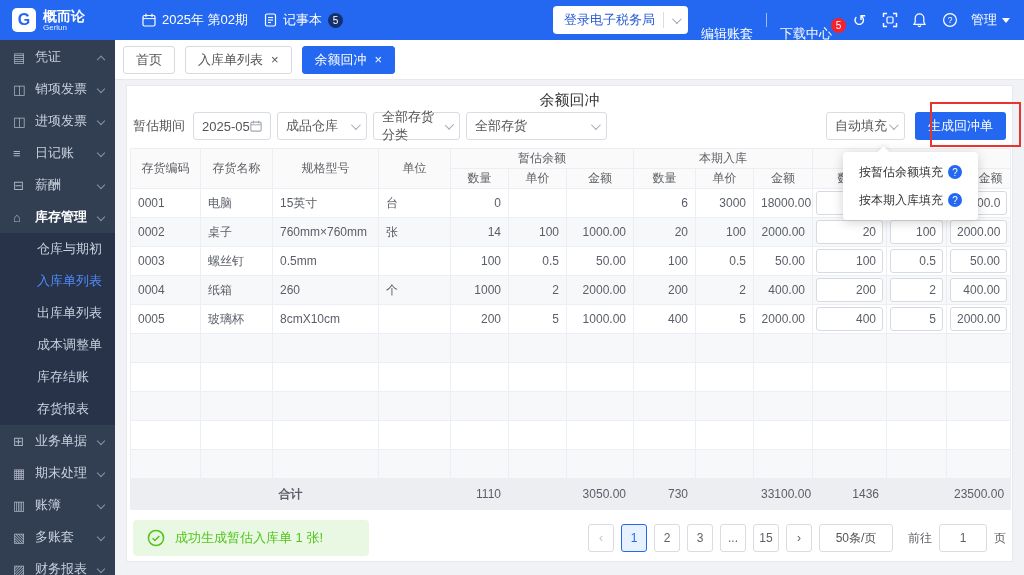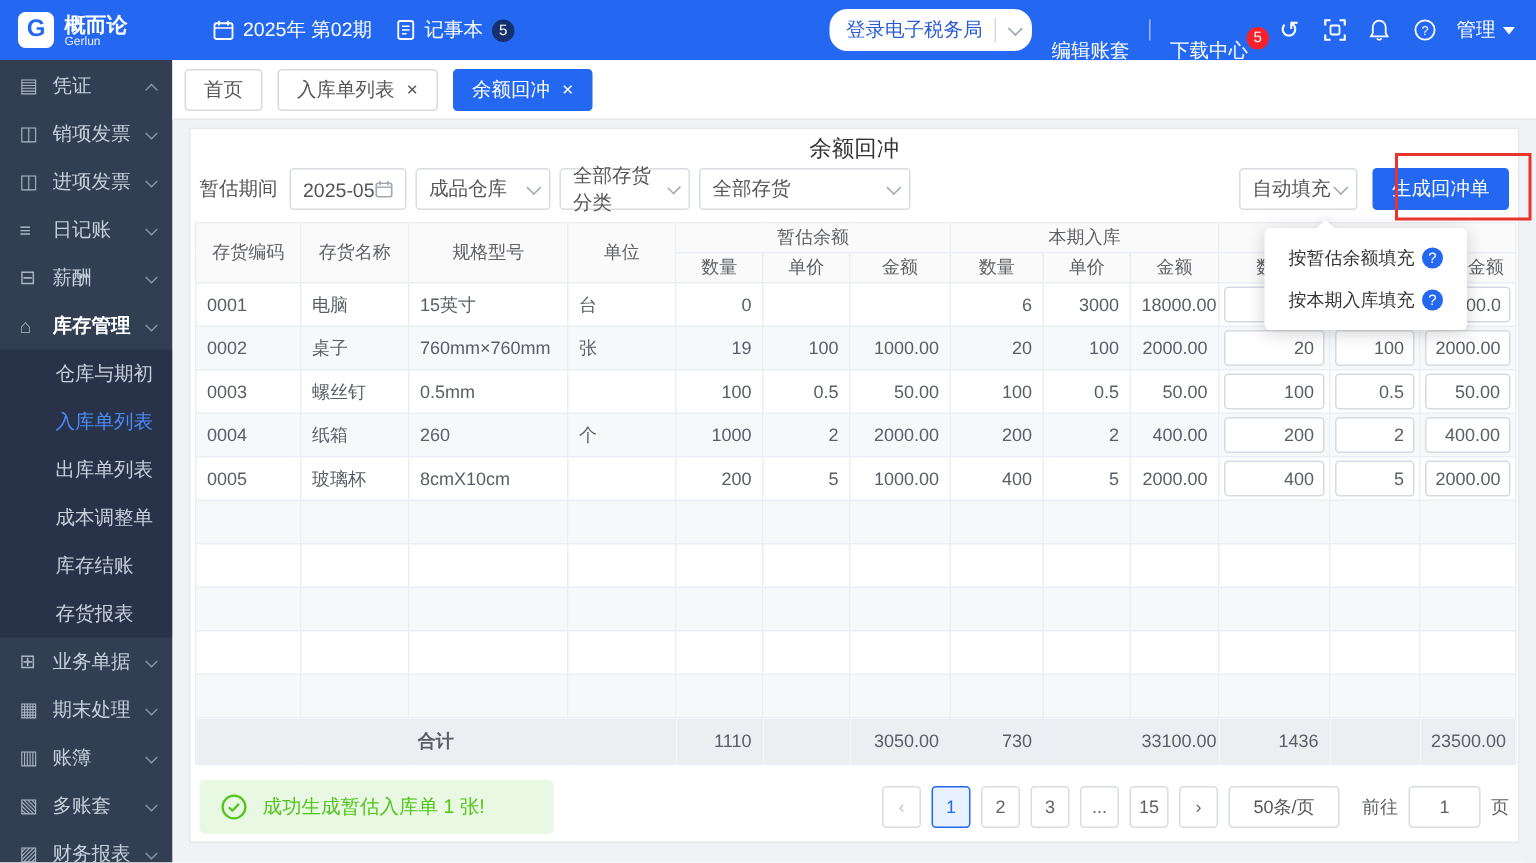--- a/index.html
+++ b/index.html
@@ -12,21 +12,21 @@
   .brand-mark { width:24px; height:24px; background:#fff; color:#2468f2; border-radius:5px; font-weight:bold; font-size:16px; display:flex; align-items:center; justify-content:center; }
   .brand-name { font-size:14px; font-weight:bold; line-height:14px; }
   .brand-sub { font-size:8px; line-height:9px; opacity:.9; }
   .company-wrap { display:flex; align-items:center; justify-content:space-between; width:243px; margin-left:5px; }
   .company { border-bottom:1px solid rgba(255,255,255,.85); padding-bottom:1px; cursor:pointer; }
   .caret { display:inline-block; width:7px; height:7px; border-right:1.4px solid currentColor; border-bottom:1.4px solid currentColor; transform:rotate(45deg) translateY(-2px); }
   .period, .notebook { display:flex; align-items:center; gap:6px; margin-left:27px; cursor:pointer; }
   .notebook { margin-left:16px; }
   .badge-dark { background:#14306e; color:#fff; width:15px; height:15px; border-radius:50%; font-size:10px; display:flex; align-items:center; justify-content:center; }
   .top-right { margin-left:auto; display:flex; align-items:center; gap:13px; }
-  .tax-btn { background:#fff; color:#2a5bd7; height:28px; border-radius:12px; display:flex; align-items:center; padding:0 9px 0 11px; gap:8px; cursor:pointer; font-size:13px; }
+  .tax-btn { background:#fff; color:#2a5bd7; height:28px; border-radius:4px; display:flex; align-items:center; padding:0 9px 0 11px; gap:8px; cursor:pointer; font-size:13px; }
   .tax-btn .sep { width:1px; height:16px; background:#dcdcdc; }
   .tax-btn .caret { color:#9aa3af; }
   .top-link { cursor:pointer; white-space:nowrap;margin-top:28px; }
   .vdiv { width:1px; height:14px; background:rgba(255,255,255,.55); }
   .dl-wrap { position:relative; padding-right:6px; }
   .badge-red { position:absolute; top:-7px; right:-8px; background:#f5222d; color:#fff; min-width:15px; height:15px; border-radius:8px; font-size:10px; display:flex; align-items:center; justify-content:center; padding:0 3px; }
   .ticon { width:17px; height:17px; display:flex; align-items:center; justify-content:center; cursor:pointer; font-size:16px; line-height:17px; }
   .manage { display:flex; align-items:center; gap:5px; cursor:pointer; }
   .caret-solid { width:0; height:0; border-left:4px solid transparent; border-right:4px solid transparent; border-top:5px solid #fff; }
 
@@ -374,21 +374,21 @@
               <td class="ipt"><input style=""></td>
               <td class="ipt"><input style=""></td>
               <td class="ipt"><input value="18000.00" style=""></td>
             </tr>
 
             <tr>
               <td class="tl">0002</td>
               <td class="tl">桌子</td>
               <td class="tl">760mm×760mm</td>
               <td class="tl">张</td>
-              <td class="num">19</td>
+              <td class="num">14</td>
               <td class="num">100</td>
               <td class="num">1000.00</td>
               <td class="num">20</td>
               <td class="num">100</td>
               <td class="num">2000.00</td>
               <td class="ipt"><input value="20" style=""></td>
               <td class="ipt"><input value="100" style=""></td>
               <td class="ipt"><input value="2000.00" style=""></td>
             </tr>
 

